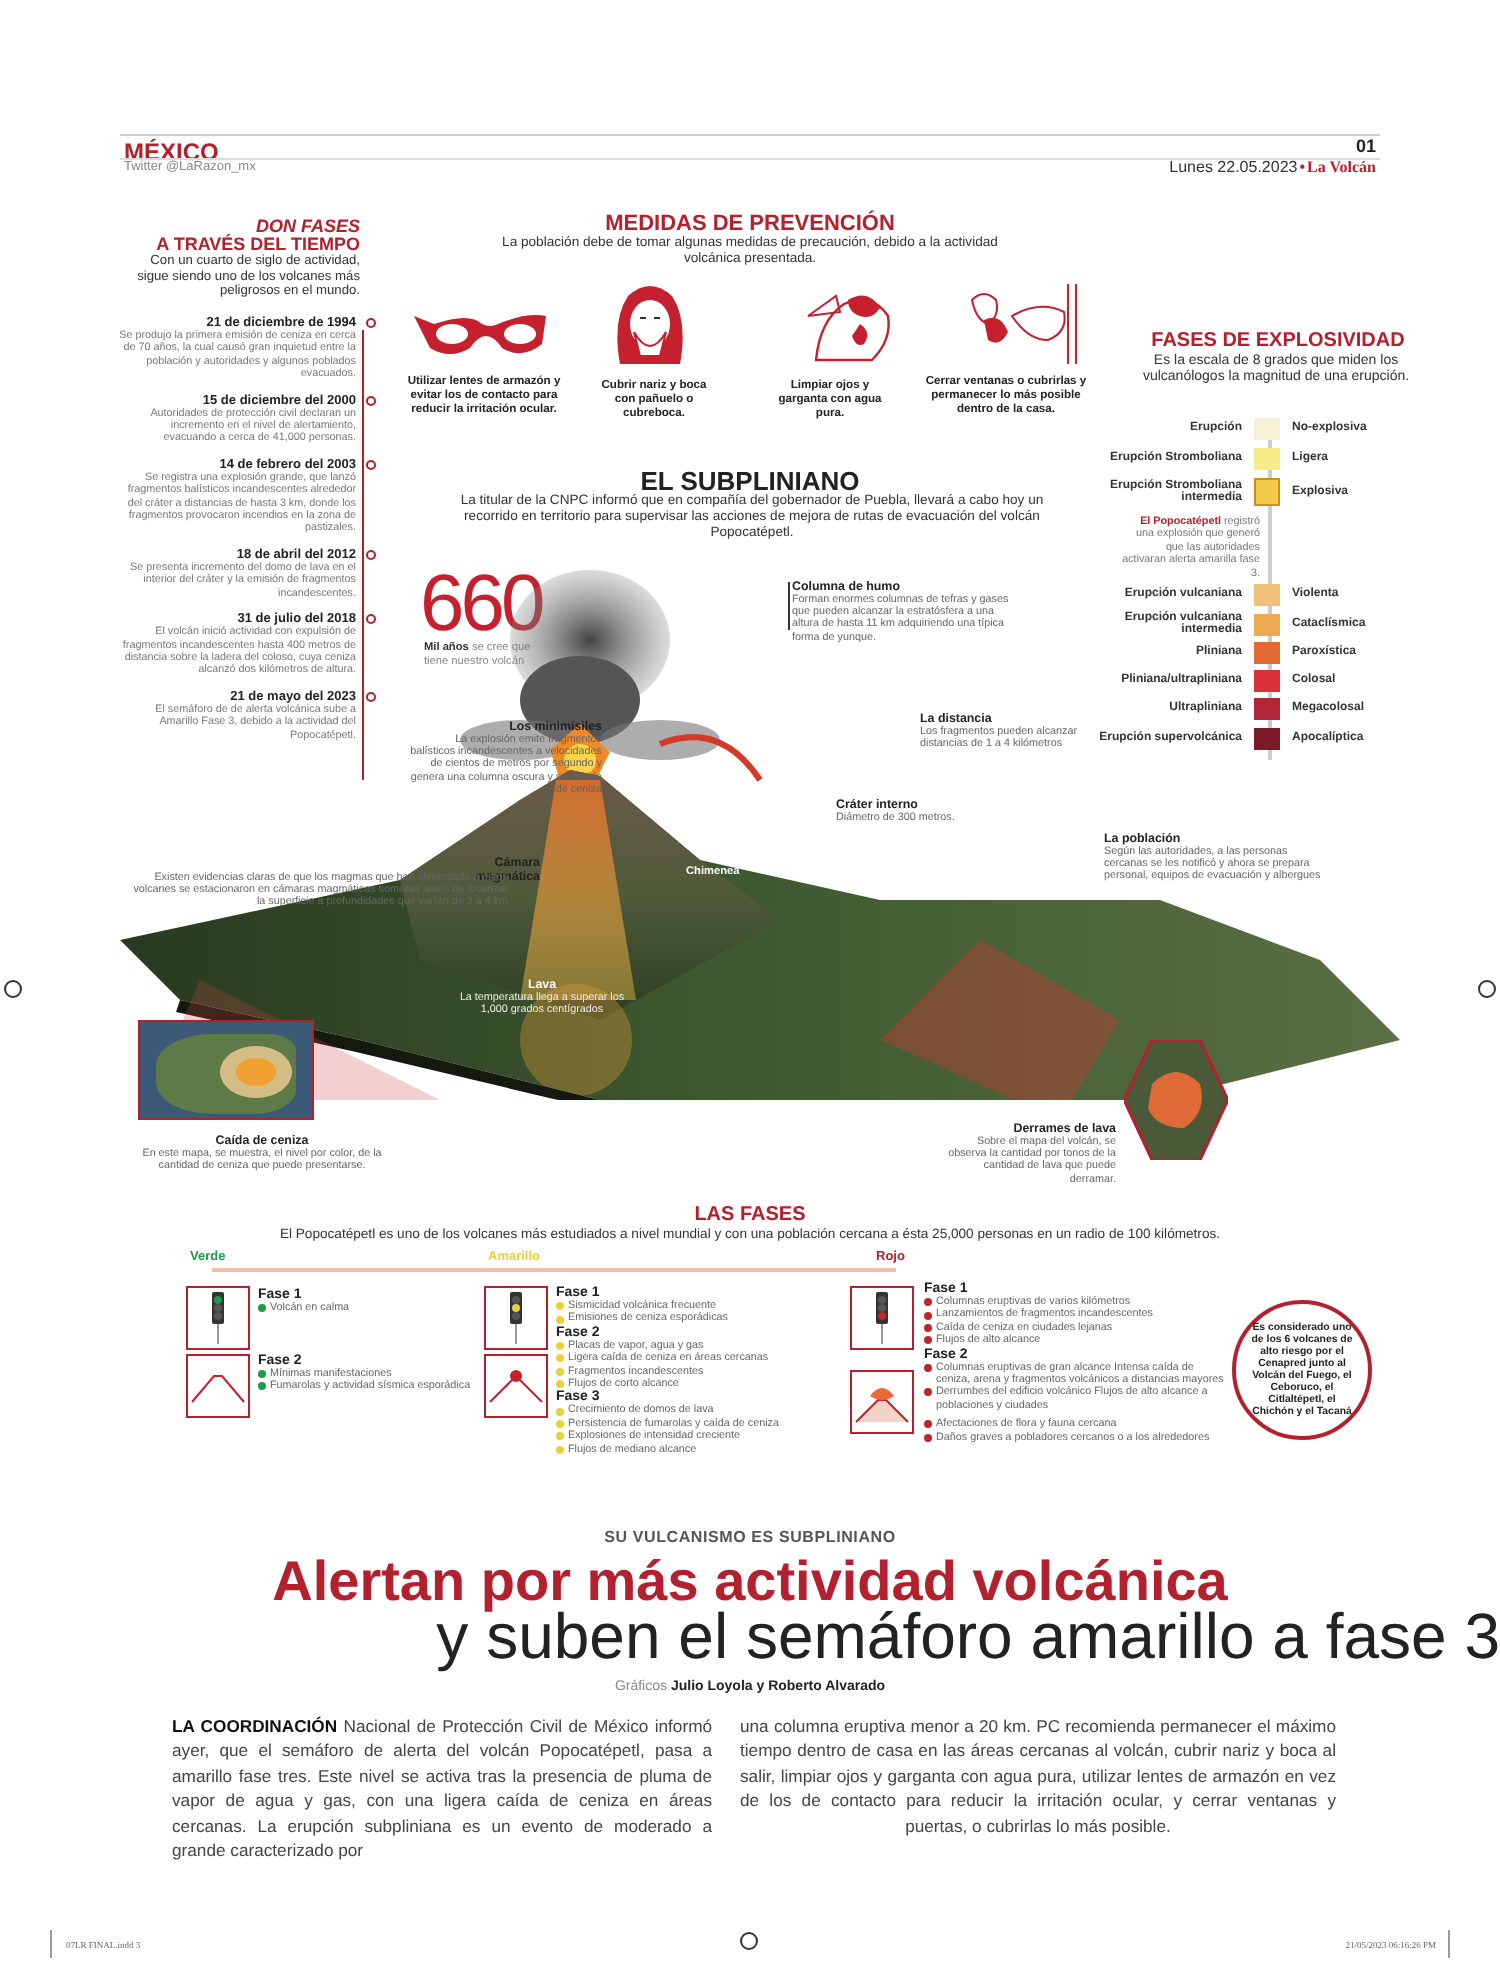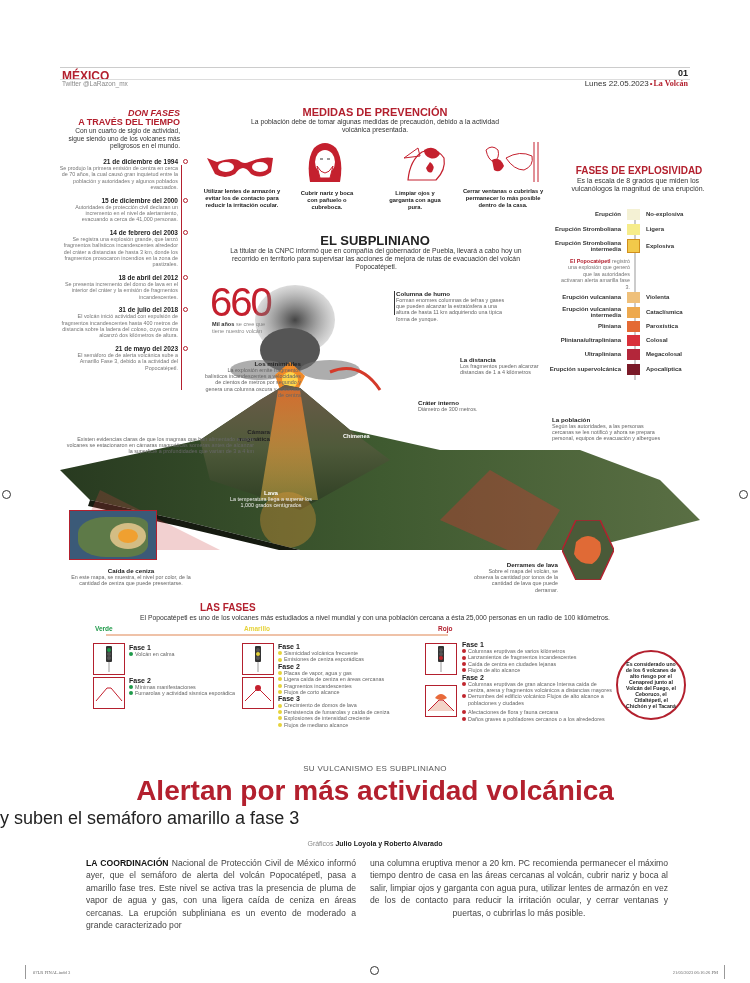--- a/index.html
+++ b/index.html
@@ -267,21 +267,21 @@
 </div>
 <div class="abs" style="left:66px;top:567px;width:130px;text-align:center">
   <div class="callout-t">Caída de ceniza</div>
   <div class="callout-b">En este mapa, se muestra, el nivel por color, de la cantidad de ceniza que puede presentarse.</div>
 </div>
 <div class="abs" style="left:470px;top:561px;width:88px;text-align:right">
   <div class="callout-t">Derrames de lava</div>
   <div class="callout-b">Sobre el mapa del volcán, se observa la cantidad por tonos de la cantidad de lava que puede derramar.</div>
 </div>
 
-<div class="abs sec" style="left:200px;width:350px;top:602px;text-align:left;font-size:10px">LAS FASES</div>
+<div class="abs sec" style="left:200px;width:350px;top:602px;text-align:center;font-size:10px">LAS FASES</div>
 <div class="abs" style="left:60px;width:630px;top:614px;text-align:center;font-size:6.8px;color:#333">El Popocatépetl es uno de los volcanes más estudiados a nivel mundial y con una población cercana a ésta 25,000 personas en un radio de 100 kilómetros.</div>
 
 <div class="abs" style="left:95px;top:625px;font-size:6.5px;font-weight:bold;color:#1f9a4a">Verde</div>
 <div class="abs" style="left:244px;top:625px;font-size:6.5px;font-weight:bold;color:#e6d33a">Amarillo</div>
 <div class="abs" style="left:438px;top:625px;font-size:6.5px;font-weight:bold;color:#b3202e">Rojo</div>
 <div class="abs" style="left:106px;top:634px;width:342px;height:2px;background:#efc2a8"></div>
 
 <div class="tl-box" style="left:93px;top:643px">
   <svg width="10" height="26" viewBox="0 0 10 26">
       <rect x="2" y="0" width="6" height="16" rx="1" fill="#333"></rect>
@@ -423,23 +423,23 @@
       <span>Afectaciones de flora y fauna cercana</span>
     </div>
   <div class="bul" style="align-items:flex-start">
       <i style="background:#c0262e;margin-top:1px"></i>
       <span>Daños graves a pobladores cercanos o a los alrededores</span>
     </div>
 </div>
 
 <div class="abs" style="left:616px;top:650px;width:70px;height:70px;border-radius:50%;border:2.5px solid #b3202e;display:flex;align-items:center;justify-content:center;text-align:center;padding:6px;font-size:5.2px;line-height:6px;font-weight:bold;color:#222">Es considerado uno de los 6 volcanes de alto riesgo por el Cenapred junto al Volcán del Fuego, el Ceboruco, el Citlaltépetl, el Chichón y el Tacaná</div>
 
-<div class="abs" style="left:0;width:750px;top:764px;text-align:center;font-size:8px;font-weight:normal;color:#555;letter-spacing:.3px">SU VULCANISMO ES SUBPLINIANO</div>
+<div class="abs" style="left:0;width:750px;top:764px;text-align:center;font-size:8px;font-weight:bold;color:#555;letter-spacing:.3px">SU VULCANISMO ES SUBPLINIANO</div>
 <div class="abs" style="left:0;width:750px;top:776px;text-align:center;font-size:28px;line-height:30px;font-weight:bold;color:#b3202e">Alertan por más actividad volcánica</div>
-<div class="abs" style="left:0;width:750px;top:804px;text-align:left;font-size:18px;line-height:28px;color:#222;font-weight:300">y suben el semáforo amarillo a fase 3</div>
+<div class="abs" style="left:0;width:750px;top:804px;text-align:right;font-size:32px;line-height:28px;color:#222;font-weight:300">y suben el semáforo amarillo a fase 3</div>
 <div class="abs" style="left:0;width:750px;top:840px;text-align:center;font-size:7px;color:#888">
   <span>Gráficos</span>
   <b style="color:#222">Julio Loyola y Roberto Alvarado</b>
 </div>
 
 <div class="body-col" style="left:86px;top:857px;width:270px">
   <b style="color:#111">LA COORDINACIÓN</b>
   <span>Nacional de Protección Civil de México informó ayer, que el semáforo de alerta del volcán Popocatépetl, pasa a amarillo fase tres. Este nivel se activa tras la presencia de pluma de vapor de agua y gas, con una ligera caída de ceniza en áreas cercanas. La erupción subpliniana es un evento de moderado a grande caracterizado por</span>
 </div>
 <div class="body-col" style="left:370px;top:857px;width:298px;text-align-last:center">una columna eruptiva menor a 20 km. PC recomienda permanecer el máximo tiempo dentro de casa en las áreas cercanas al volcán, cubrir nariz y boca al salir, limpiar ojos y garganta con agua pura, utilizar lentes de armazón en vez de los de contacto para reducir la irritación ocular, y cerrar ventanas y puertas, o cubrirlas lo más posible.</div>

